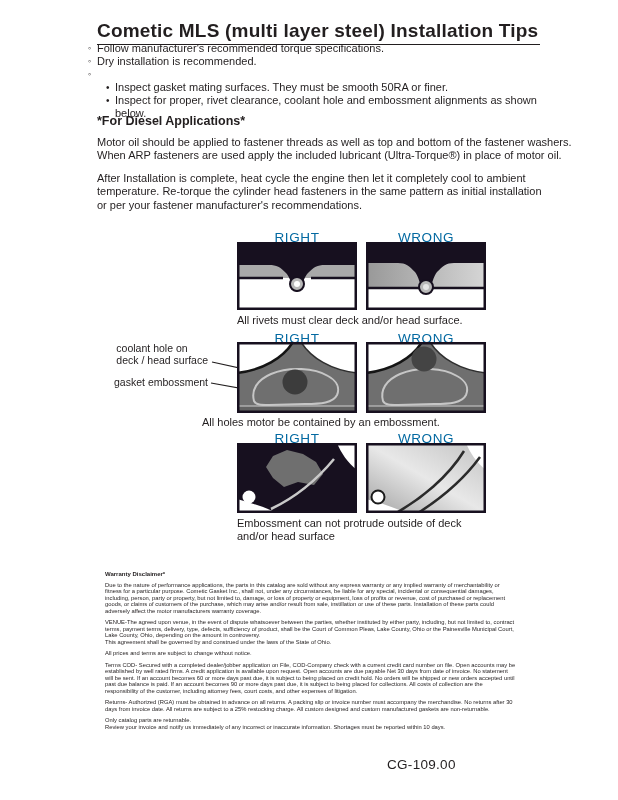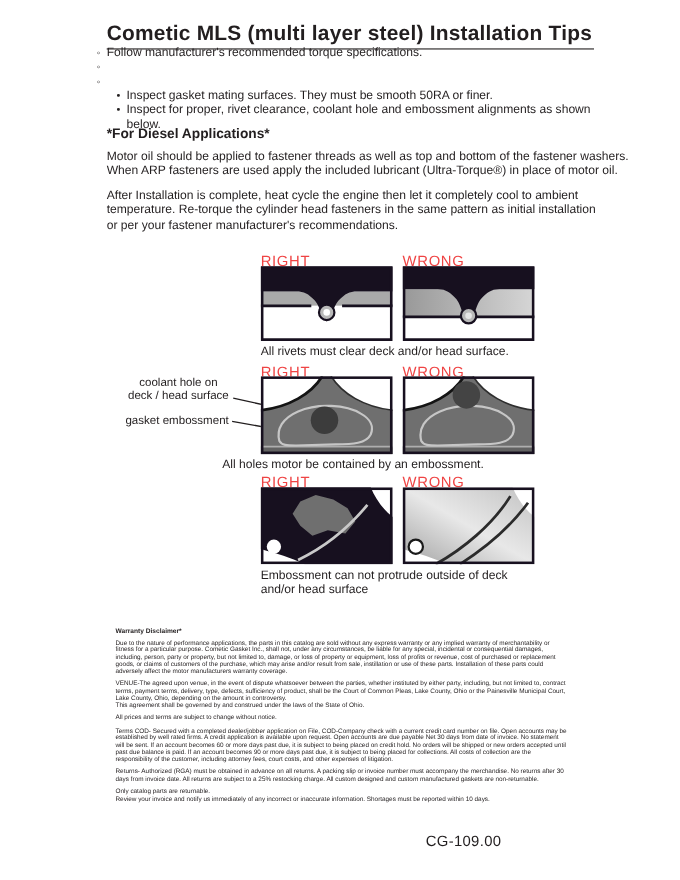--- a/index.html
+++ b/index.html
@@ -17,28 +17,28 @@
   .tips { position:absolute; left:88px; top:42px; width:478px; font-size:11px; line-height:13px; }
   .bullet { display:flex; }
   .bullet .bm { width:9px; flex:0 0 9px; font-size:9px; line-height:13px; text-align:left; }
   .bullet.sub { padding-left:18px; }
   .bullet.sub .bm { font-size:10px; }
   .diesel { position:absolute; left:97px; top:115px; width:478px; font-size:11px; line-height:13.5px; }
   .diesel h2 { font-size:12.5px; font-weight:bold; margin-bottom:7px; }
   .diesel p { margin-bottom:9px; }
   .ml { white-space:pre-line; }
   .diagram { position:absolute; left:0; width:618px; height:118px; }
-  .dlabel { position:absolute; top:0; width:120px; text-align:left; font-size:13.5px; letter-spacing:0.6px; color:#ef4444; }
+  .dlabel { position:absolute; top:0; width:120px; text-align:center; font-size:13.5px; letter-spacing:0.6px; color:#0369a1; }
   .dlabel.l1 { left:237px; }
   .dlabel.l2 { left:366px; }
   .panel { position:absolute; top:12px; display:block; }
   .panel.p1 { left:237px; }
   .panel.p2 { left:366px; }
   .caption { position:absolute; left:237px; top:84px; font-size:11px; line-height:12.5px; }
-  .ann { position:absolute; right:410px; text-align:center; font-size:10.5px; line-height:11.5px; white-space:pre-line; }
+  .ann { position:absolute; right:410px; text-align:left; font-size:10.5px; line-height:11.5px; white-space:pre-line; }
   .ann1 { top:13px; }
   .ann2 { top:47px; }
   .annlines { position:absolute; left:0; top:0; }
   .warranty { position:absolute; left:105px; top:571px; width:412px; font-size:5.8px; line-height:6.5px; }
   .warranty .whead { font-size:6px; font-weight:bold; margin-bottom:4px; }
   .warranty p { margin-bottom:5px; }
   .code { position:absolute; left:387px; top:757px; font-size:13.5px; letter-spacing:0.3px; }
 </style>
 </head>
 <body>
@@ -47,20 +47,21 @@
 
   <h1 class="doc-title">Cometic MLS (multi layer steel) Installation Tips</h1>
 
   <div class="tips">
     <div class="bullet">
       <span class="bm">◦</span>
       <span>Follow manufacturer's recommended torque specifications.</span>
     </div>
     <div class="bullet">
       <span class="bm">◦</span>
+      <span>Dry installation is recommended.</span>
     </div>
     <div class="bullet">
       <span class="bm">◦</span>
     </div>
     <div class="bullet sub">
       <span class="bm">•</span>
       <span>Inspect gasket mating surfaces.  They must be smooth 50RA or finer.</span>
     </div>
     <div class="bullet sub">
       <span class="bm">•</span>

